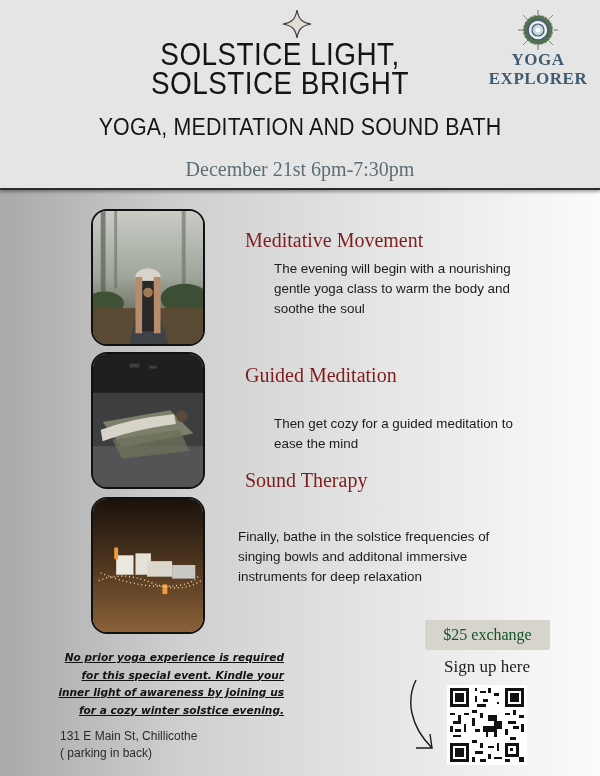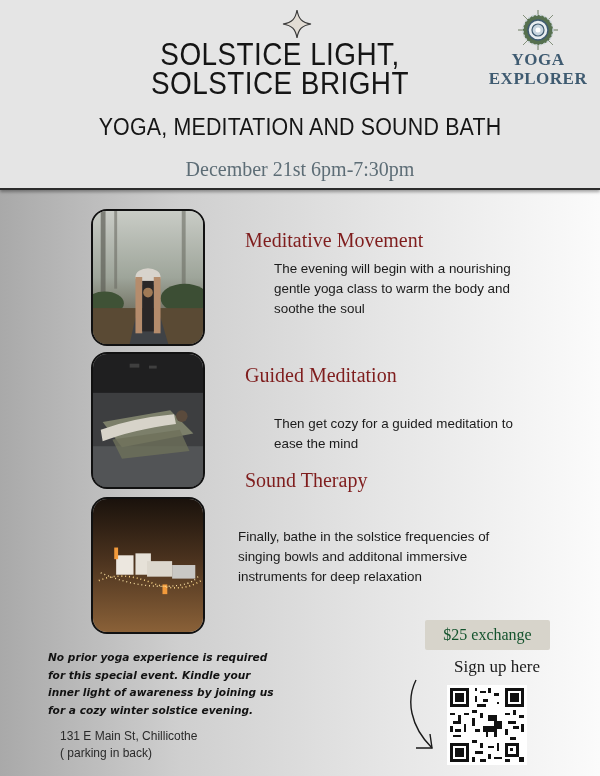--- a/index.html
+++ b/index.html
@@ -68,40 +68,40 @@
       font-family: "Liberation Serif", serif;
       font-size: 20px; color: #7f1d1d;
     }
     .sec-body {
       position: absolute;
       font-family: "Liberation Sans", sans-serif;
       font-size: 13.4px; line-height: 20px; color: #1b1b1b;
     }
     .note {
       position: absolute; left: 48px; top: 649px; width: 236px;
-      text-align: left;
+      text-align: right;
       font-family: "DejaVu Sans", sans-serif;
       font-weight: bold; font-style: italic;
-      font-size: 10.6px; line-height: 17.5px; color: #121212;
+      font-size: 10.6px; line-height: 17.5px; color: #121212; text-decoration: underline;
     }
     .address {
       position: absolute; left: 60px; top: 728px; width: 216px;
       text-align: left;
       font-family: "Liberation Sans", sans-serif;
       font-size: 12px; line-height: 17px; color: #2a2a2a;
     }
     .price {
       position: absolute; left: 425px; top: 620px; width: 125px; height: 30px;
       background: #d7d4cb; border-radius: 2px;
       font-family: "Liberation Serif", serif;
       font-size: 16px; line-height: 30px; text-align: center; color: #14532d;
     }
     .signup {
-      position: absolute; left: 432px; top: 657px; width: 130px;
-      text-align: center;
+      position: absolute; left: 444px; top: 657px; width: 130px;
+      text-align: left;
       font-family: "Liberation Serif", serif;
       font-size: 17px; color: #1a1a1a;
     }
     .arrow { position: absolute; left: 408px; top: 676px; width: 36px; height: 80px; }
     .qr {
       position: absolute; left: 447px; top: 685px; width: 80px; height: 80px;
       background: #fff;
     }
     .qr svg { width: 100%; height: 100%; display: block; }
   </style>

